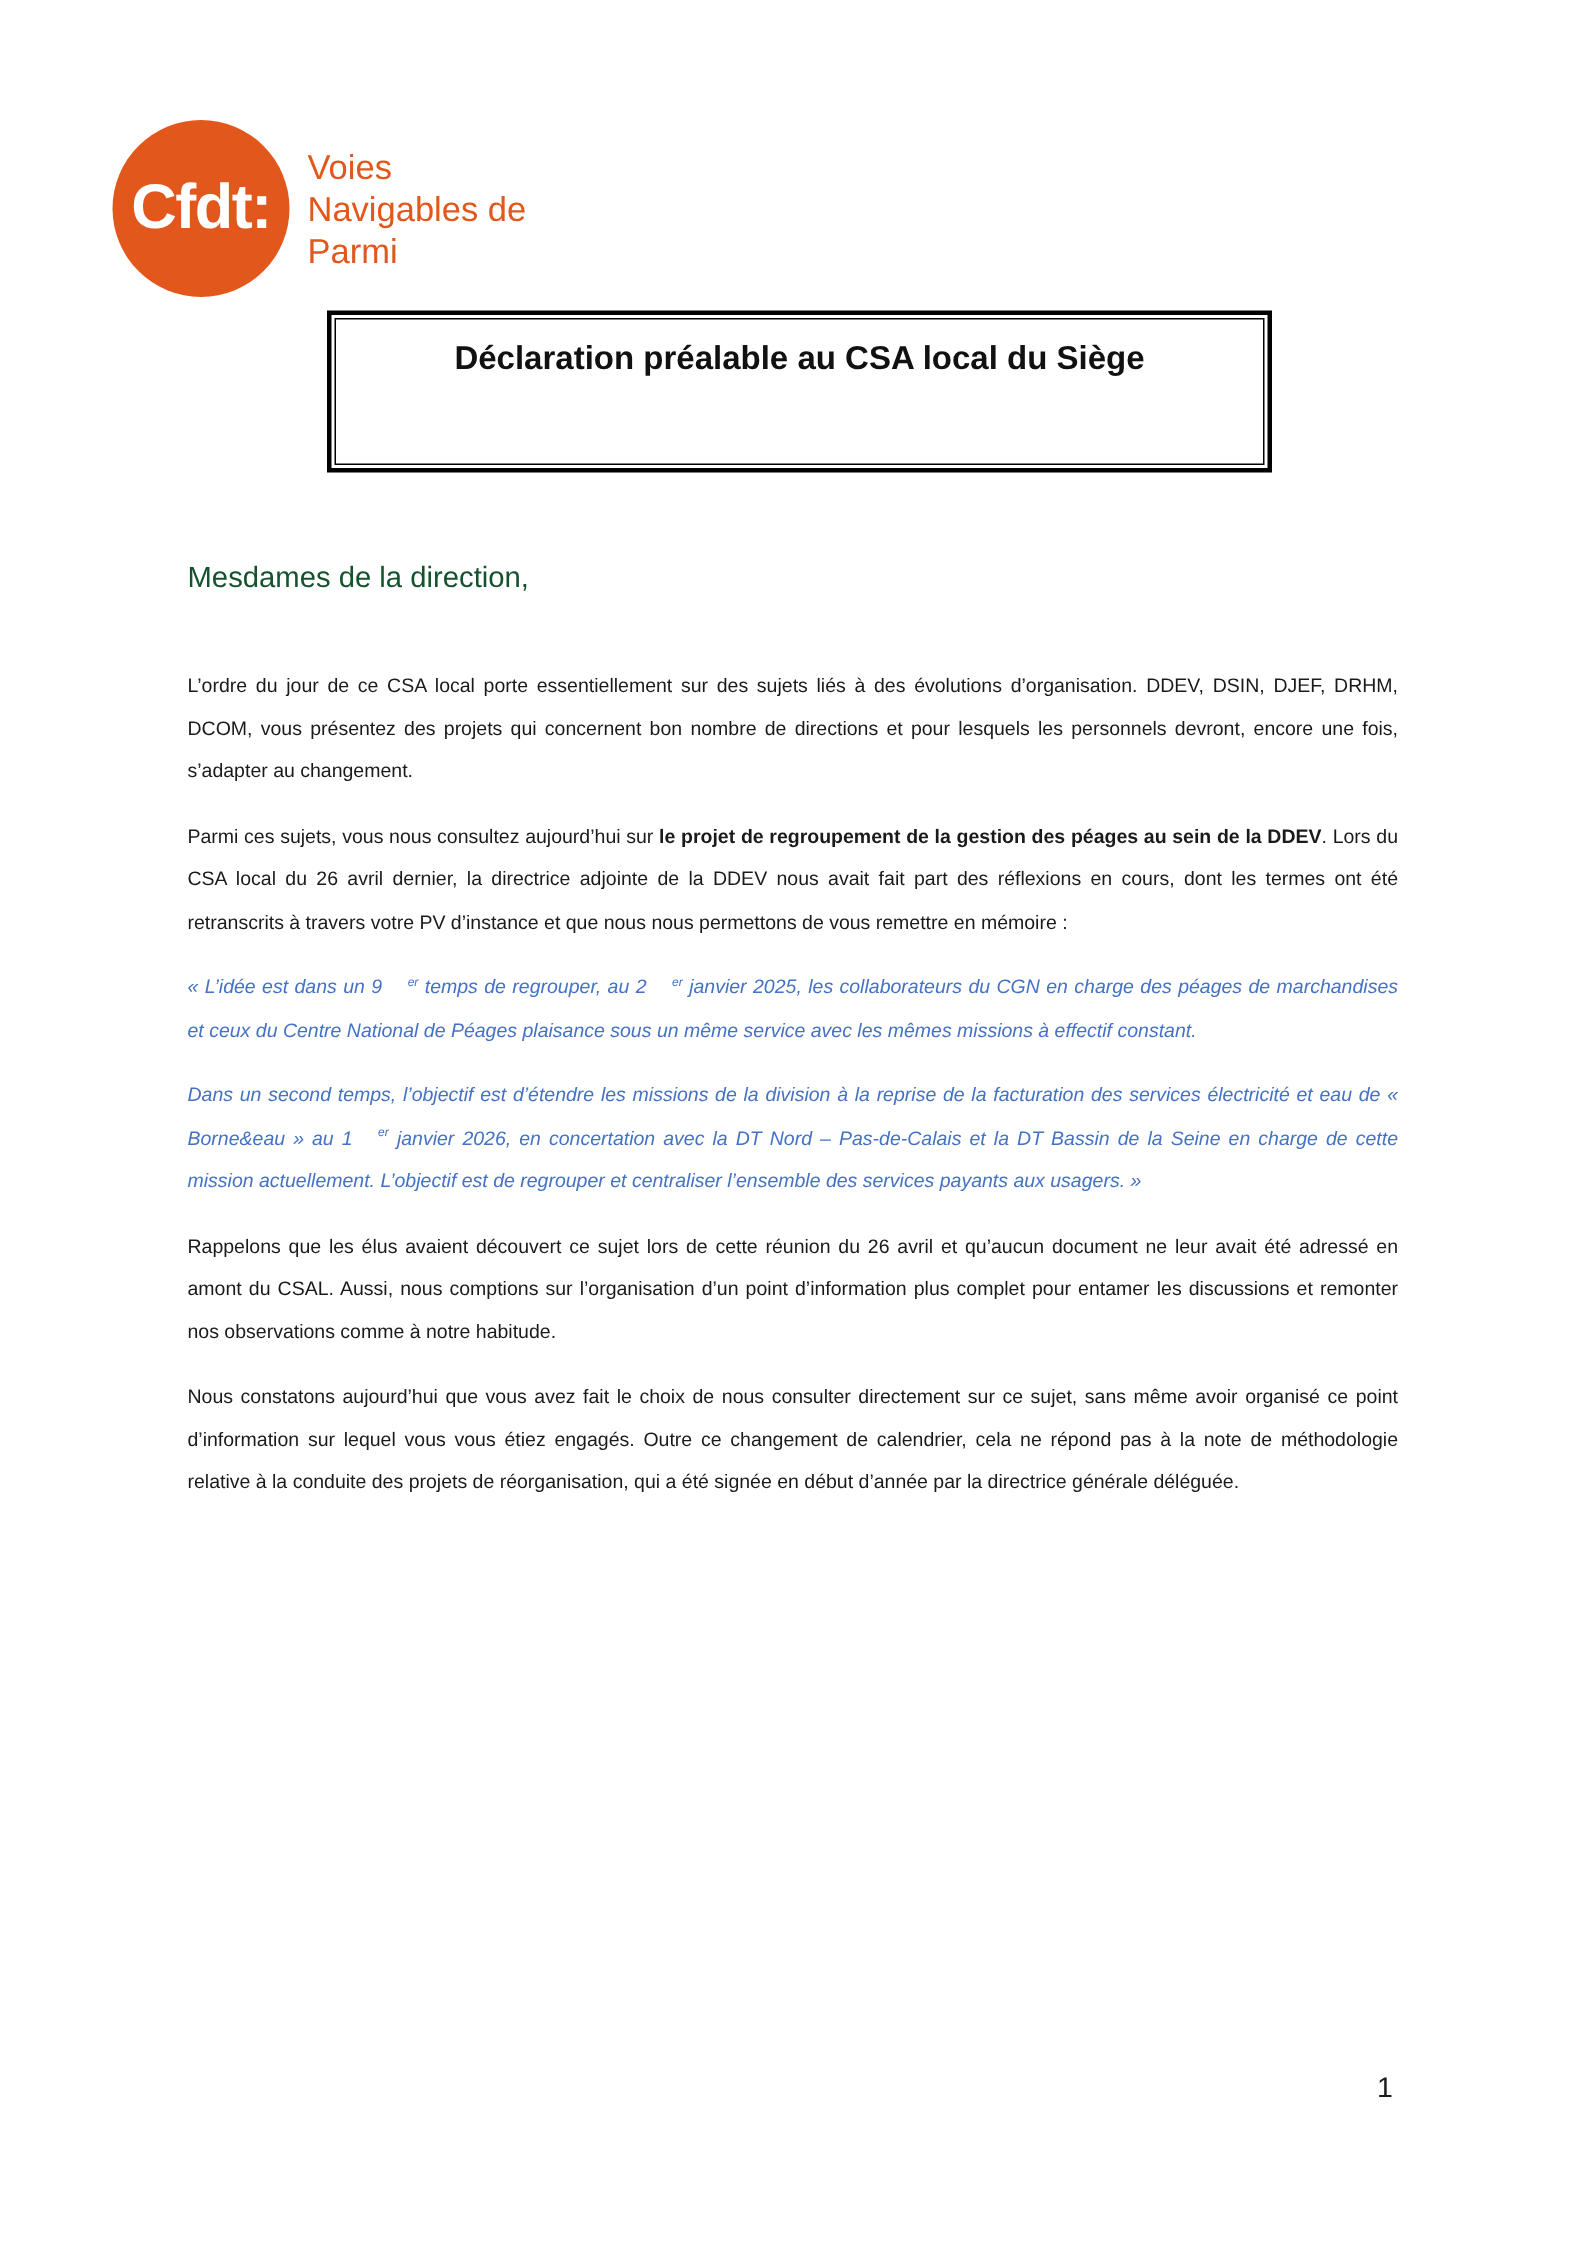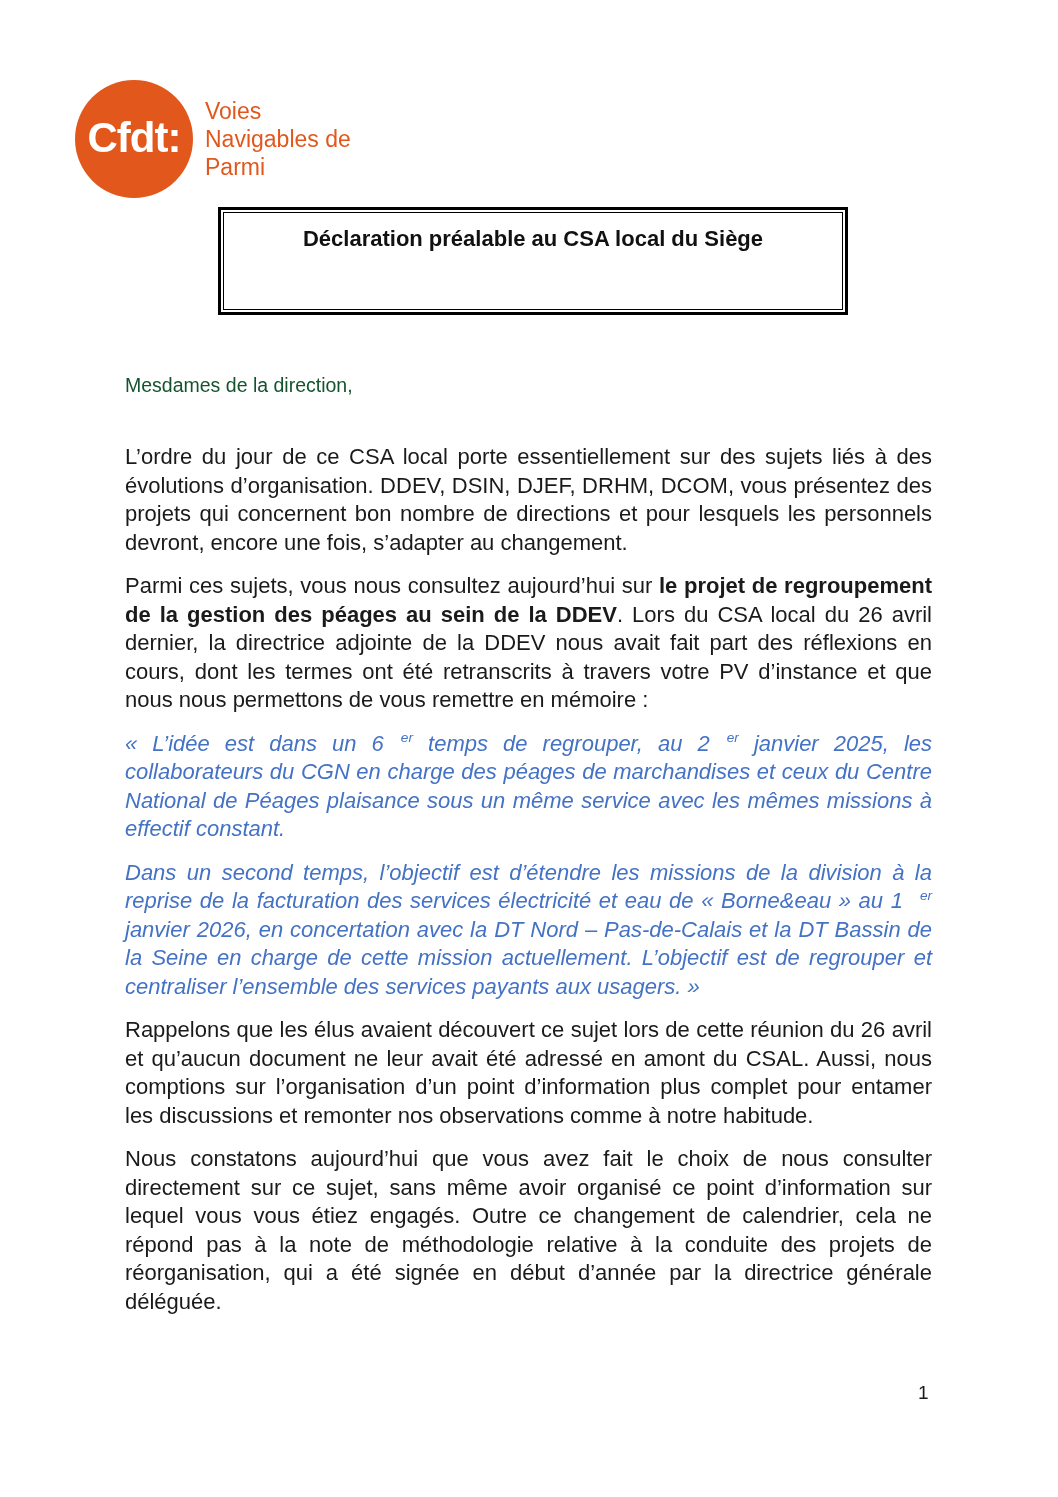--- a/index.html
+++ b/index.html
@@ -53,21 +53,21 @@
   
   .content {
     position: absolute; top: 370px; left: 125px; width: 807px;
   }
   .salutation p {
     margin: 0; font-size: 19.5px; line-height: 30px; color: #14532d;
   }
   .paras { margin-top: 43px; }
   .paras p {
     margin: 0 0 15px 0;
-    font-size: 22px; line-height: 28.5px;
+    font-size: 13px; line-height: 28.5px;
     text-align: justify; color: #1a1a1a;
   }
   .paras p.quote {
     color: #4472C4; font-style: italic;
   }
   .bold { font-weight: 700; }
   sup.sp { font-size: 0.62em; vertical-align: super; line-height: 0; margin-left: 17px; }
 
   
   .page-number {
@@ -105,21 +105,21 @@
     <div class="paras">
       <p>
         <span>L’ordre du jour de ce CSA local porte essentiellement sur des sujets liés à des évolutions d’organisation. DDEV, DSIN, DJEF, DRHM, DCOM, vous présentez des projets qui concernent bon nombre de directions et pour lesquels les personnels devront, encore une fois, s’adapter au changement.</span>
       </p>
 
       <p>
         <span>Parmi ces sujets, vous nous consultez aujourd’hui sur </span><span class="bold">le projet de regroupement de la gestion des péages au sein de la DDEV</span><span>. Lors du CSA local du 26 avril dernier, la directrice adjointe de la DDEV nous avait fait part des réflexions en cours, dont les termes ont été retranscrits à travers votre PV d’instance et que nous nous permettons de vous remettre en mémoire :</span>
       </p>
 
       <p class="quote">
-        <span>« L’idée est dans un 6</span><sup class="sp">er</sup><span> temps de regrouper, au 2</span><sup class="sp">er</sup><span> janvier 2025, les collaborateurs du CGN en charge des péages de marchandises et ceux du Centre National de Péages plaisance sous un même service avec les mêmes missions à effectif constant.</span>
+        <span>« L’idée est dans un 9</span><sup class="sp">er</sup><span> temps de regrouper, au 2</span><sup class="sp">er</sup><span> janvier 2025, les collaborateurs du CGN en charge des péages de marchandises et ceux du Centre National de Péages plaisance sous un même service avec les mêmes missions à effectif constant.</span>
       </p>
 
       <p class="quote">
         <span>Dans un second temps, l’objectif est d’étendre les missions de la division à la reprise de la facturation des services électricité et eau de « Borne&amp;eau » au 1</span><sup class="sp">er</sup><span> janvier 2026, en concertation avec la DT Nord – Pas-de-Calais et la DT Bassin de la Seine en charge de cette mission actuellement. L’objectif est de regrouper et centraliser l’ensemble des services payants aux usagers. »</span>
       </p>
 
 
       <p>
         <span>Rappelons que les élus avaient découvert ce sujet lors de cette réunion du 26 avril et qu’aucun document ne leur avait été adressé en amont du CSAL. Aussi, nous comptions sur l’organisation d’un point d’information plus complet pour entamer les discussions et remonter nos observations comme à notre habitude.</span>
       </p>

